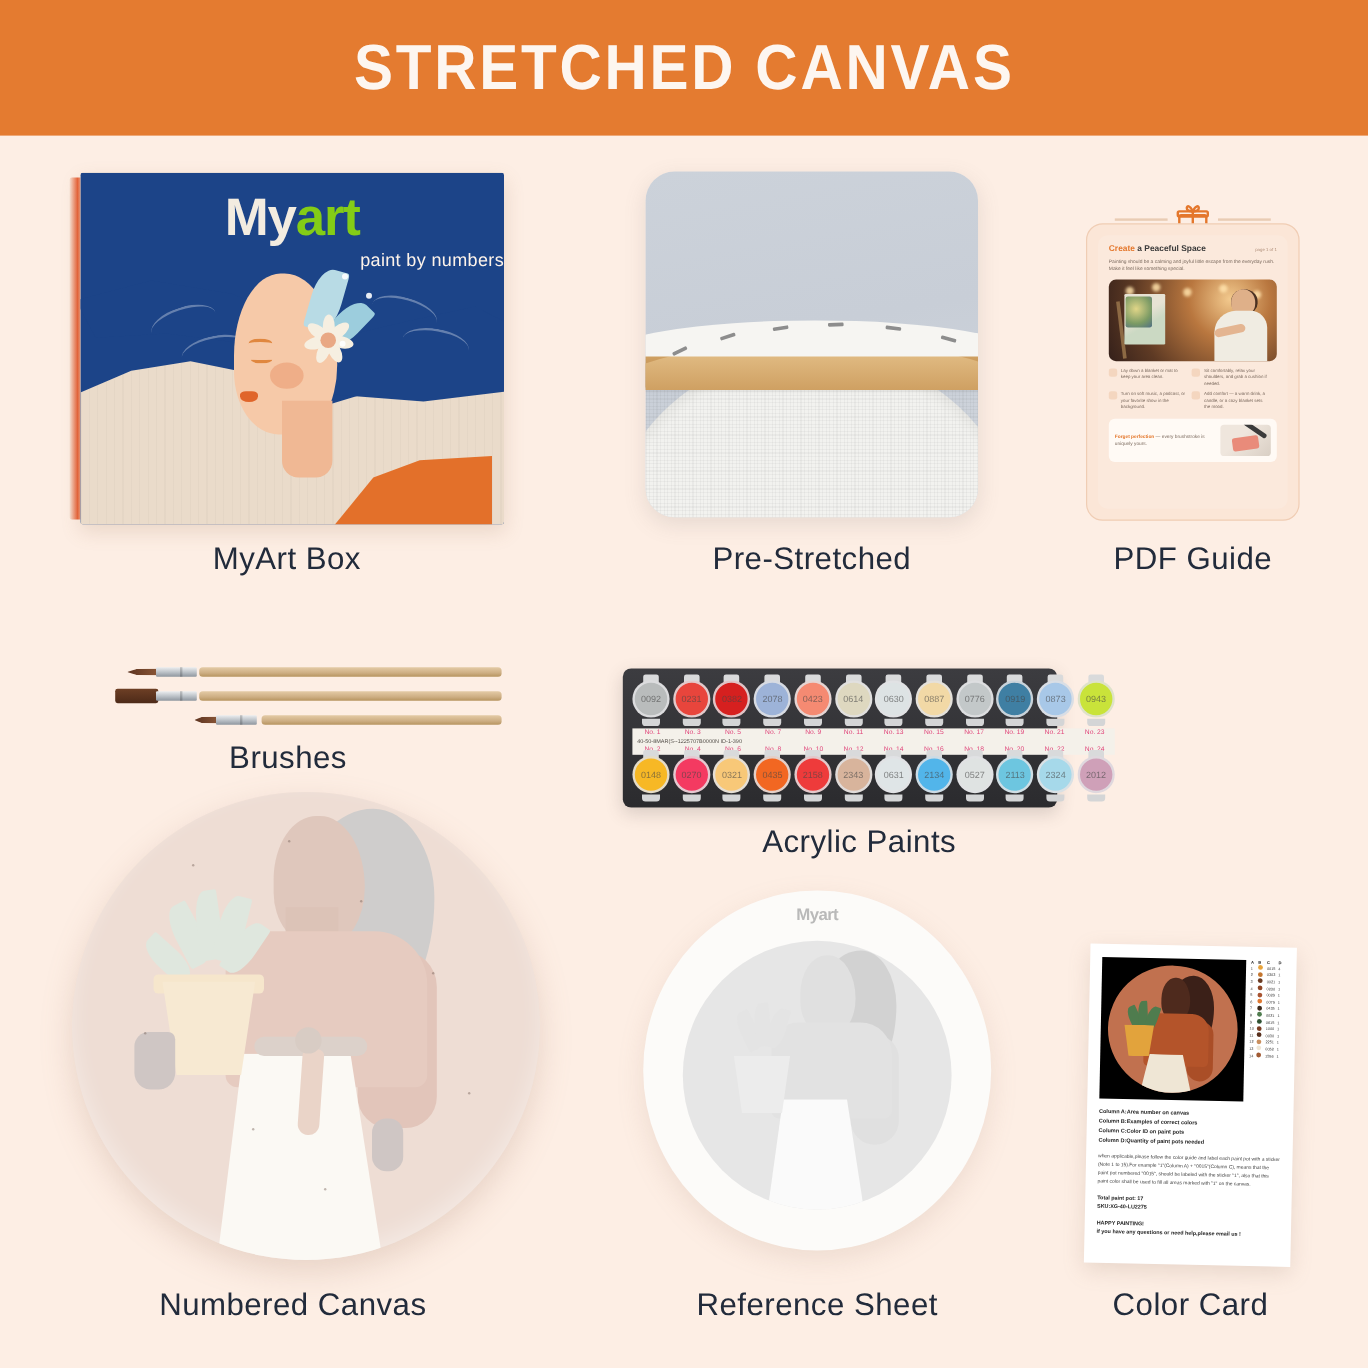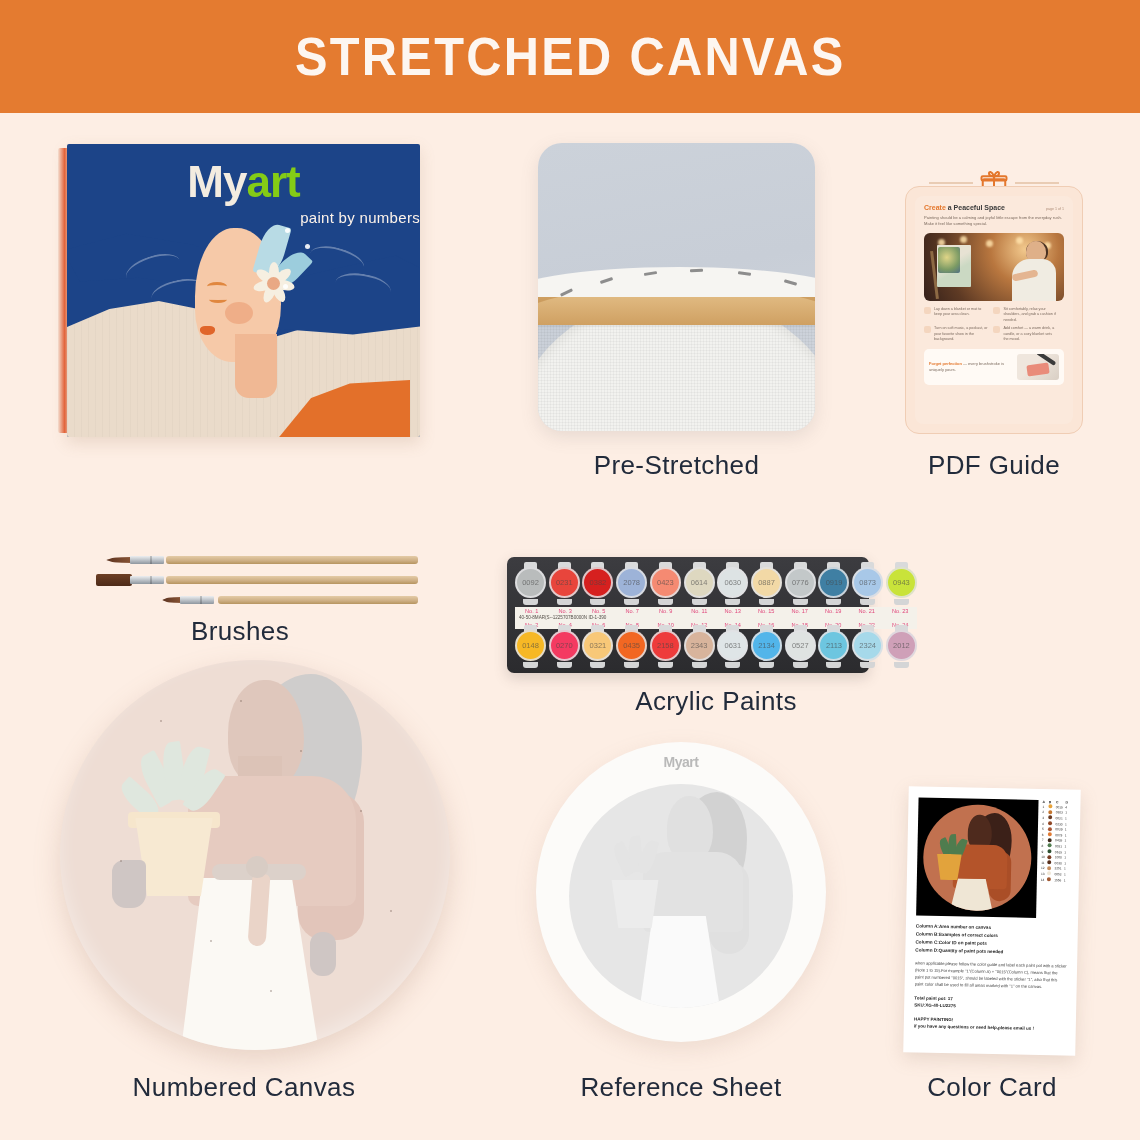--- a/index.html
+++ b/index.html
@@ -182,21 +182,21 @@
   .brush-wrap { position: absolute; left: 62px; top: 548px; width: 356px; height: 62px; }
   .brush { position: absolute; height: 8px; }
   .b-handle { position: absolute; right: 0; top: 0; height: 8px; border-radius: 3px; background: linear-gradient(180deg,#e4cba6,#cdae83 60%,#b6945f); }
   .b-ferrule { position: absolute; top: 0; height: 8px; width: 34px; background: linear-gradient(180deg,#eceef0,#b9bfc5 55%,#8e969e); border-radius: 1px; }
   .b-ferrule::after { content:""; position:absolute; left: 20px; top:0; width:2px; height:8px; background: rgba(0,0,0,.18); }
   .b-tip-round { position: absolute; left: 0; top: 1px; width: 26px; height: 6px; background: linear-gradient(90deg,#5c3320,#8a5636); border-radius: 60% 2px 2px 60% / 50%; clip-path: polygon(0 50%, 30% 10%, 100% 0, 100% 100%, 30% 90%); }
   .b-tip-flat { position: absolute; left: 0; top: -2px; width: 36px; height: 12px; background: linear-gradient(180deg,#6d3f25,#4d2a18); border-radius: 2px; }
 
   
   .paints-wrap {
-    position: absolute; left: 507px; top: 557px; width: 362px; height: 116px;
+    position: absolute; left: 519px; top: 557px; width: 362px; height: 116px;
     background: linear-gradient(180deg,#3c3c40,#2b2b2e); border-radius: 7px;
     box-shadow: 0 5px 14px rgba(80,70,70,.2); padding: 5px 6px;
   }
   .pot-row { position: absolute; left: 8px; width: 402px; height: 43px; display: flex; justify-content: space-between; }
   .row-top { top: 5px; }
   .row-bot { bottom: 5px; }
   .pot { width: 31px; height: 43px; position: relative; }
   .pot-tab { position: absolute; left: 9px; top: 0; width: 13px; height: 7px; background: #d9dadb; border-radius: 2px 2px 0 0; }
   .pot-body {
     position: absolute; left: 0; top: 5px; width: 31px; height: 31px; border-radius: 50%;
@@ -338,20 +338,21 @@
         <div class="dot-w" style="left:216px;top:140px"></div>
         <div class="logo-wrap">
           <div class="logo-text">
             <span class="logo-my">My</span><span class="logo-art">art</span>
           </div>
           <div class="logo-sub">paint by numbers</div>
         </div>
       </div>
     </div>
   </div>
+  <div class="caption" style="left:58px;top:450px;width:362px">MyArt Box</div>
 
   <div class="stretch-wrap">
     <div class="canvas-face">
       <div class="canvas-weave"></div>
     </div>
     <div class="wood-bar"></div>
     <div class="wood-inner"></div>
     <div class="canvas-lip"></div>
     <div class="staple" style="left:22px;top:148px;transform:rotate(-26deg)"></div>
     <div class="staple" style="left:62px;top:136px;transform:rotate(-18deg)"></div>

